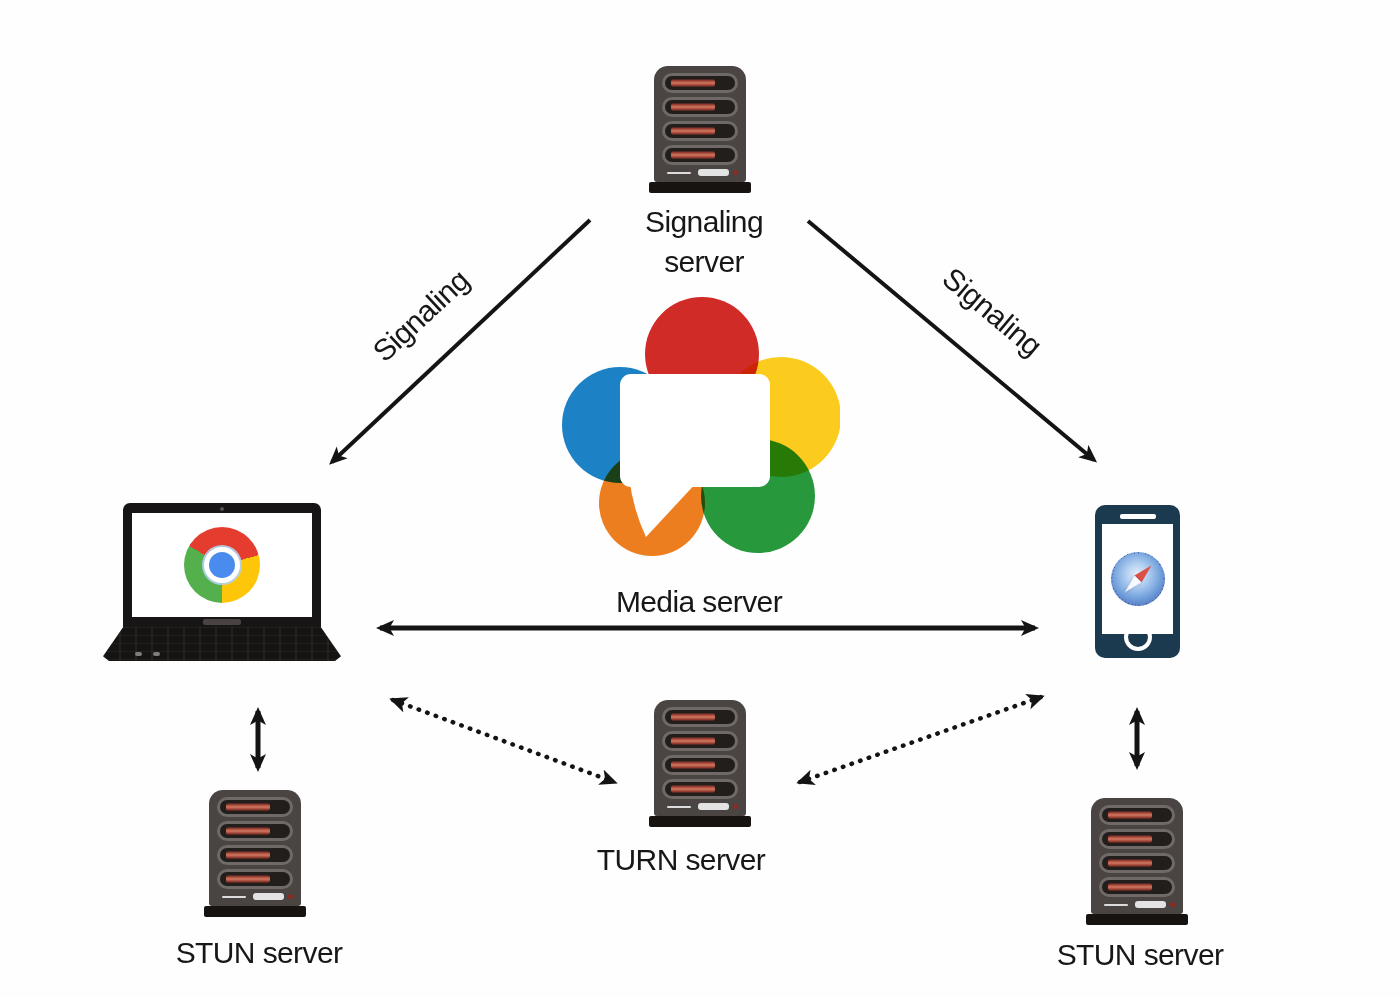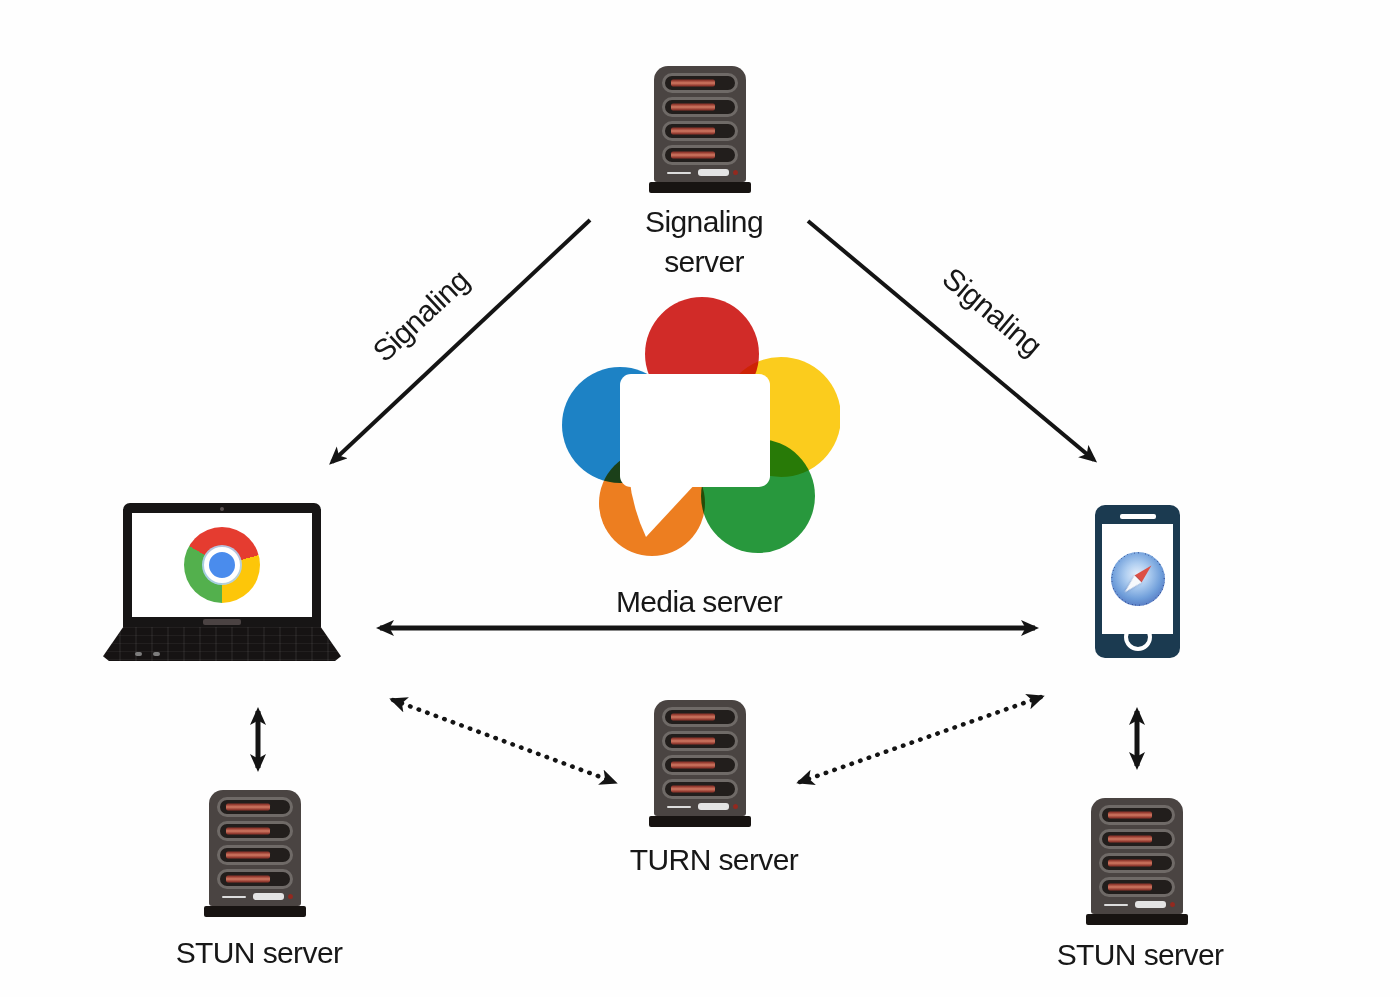--- a/index.html
+++ b/index.html
@@ -207,21 +207,21 @@
           <i></i>
         </div>
       <div class="srv-foot">
           <span class="ln"></span>
           <span class="bar"></span>
           <span class="dot"></span>
         </div>
     </div>
     <div class="srv-base"></div>
   </div>
-  <div class="lbl" style="left:714px;top:840px">TURN server</div>
+  <div class="lbl" style="left:681px;top:840px">TURN server</div>
 
   <div class="server" style="left:204px;top:790px">
     <div class="srv-body">
       <div class="slot">
           <i></i>
         </div>
         <div class="slot">
           <i></i>
         </div>
       <div class="slot">

